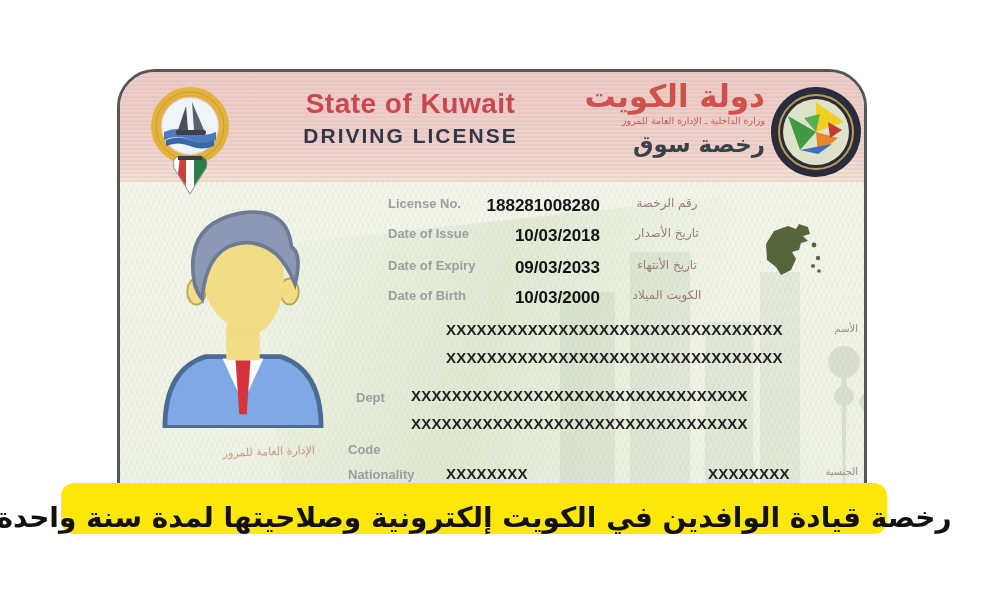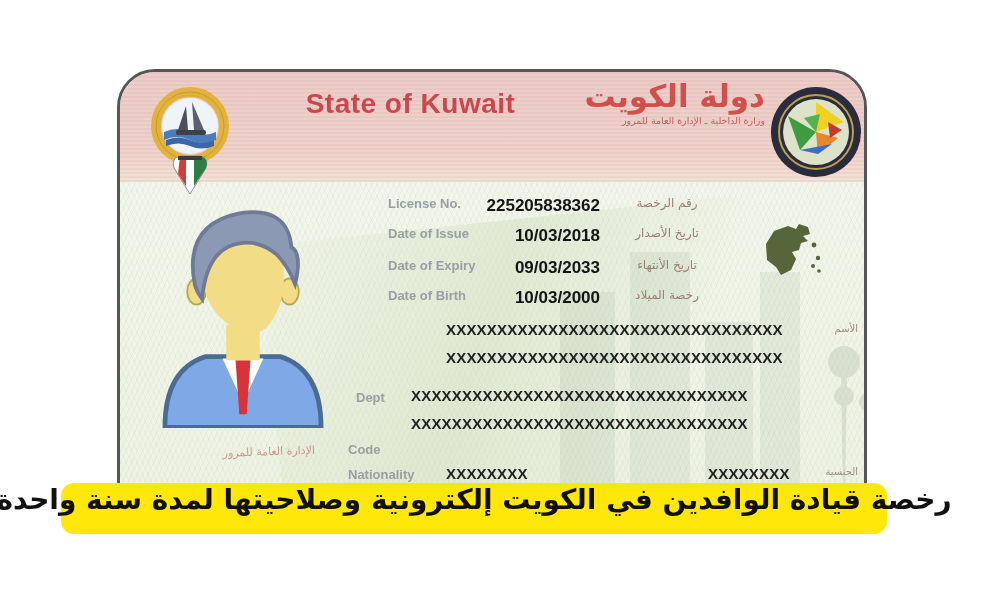--- a/index.html
+++ b/index.html
@@ -52,21 +52,21 @@
   .ar-lab{position:absolute;font-size:10px;color:#9b8d80;}
 
   .wm-ar{position:absolute;left:55px;top:374px;width:140px;font-size:11px;color:rgba(186,96,84,.62);transform:rotate(-2deg);}
   .map{position:absolute;left:638px;top:146px;width:74px;height:72px;}
   .towers{position:absolute;left:702px;top:252px;width:60px;height:168px;opacity:.22;}
   .bldg{position:absolute;left:430px;top:160px;width:250px;height:290px;opacity:.10;}
 
   
   .banner{
     position:absolute;left:61px;top:483px;width:826px;height:51px;border-radius:13px;
-    display:flex;align-items:flex-start;justify-content:center;z-index:5;
+    display:flex;align-items:flex-end;justify-content:center;z-index:5;
   }
   .banner-text{font-size:28px;font-weight:bold;white-space:nowrap;}
 </style>
 </head>
 <body>
 
 <div class="stage">
 
   <div class="card">
     <div class="hdr-band"></div>
@@ -99,25 +99,27 @@
       <path d="M28,14 Q48,4 68,14 Q58,10 48,10 Q38,10 28,14 Z" fill="#d9ab38"></path>
 
       <path d="M48,108 L32,82 Q29,72 38,70 L58,70 Q67,72 64,82 Z" fill="#ffffff" stroke="#8a8f94" stroke-width="1"></path>
       <path d="M38,70 L44,72 L44,100 L36,88 Z" fill="#cf3d3d"></path>
       <path d="M52,72 L58,70 Q67,72 64,82 L52,100 Z" fill="#2e7d46"></path>
       <rect x="36" y="70" width="24" height="4" fill="#3c3c3c"></rect>
     </svg>
 
     <div class="hdr-center">
       <div class="t-en">State of Kuwait</div>
+      <div class="d-en">DRIVING LICENSE</div>
     </div>
 
     <div class="hdr-ar ar">
       <div class="t-ar">دولة الكويت</div>
       <div class="s-ar">وزارة الداخلية ـ الإدارة العامة للمرور</div>
+      <div class="d-ar">رخصة سوق</div>
     </div>
 
     <svg class="logo logo-right" viewBox="0 0 96 96">
       <circle cx="48" cy="48" r="45" fill="#2b2b3e"></circle>
       <circle cx="48" cy="48" r="37" fill="none" stroke="#b9a04e" stroke-width="2"></circle>
       <circle cx="48" cy="48" r="33" fill="#dde3c9"></circle>
       <polygon points="48,18 76,38 48,48" fill="#f2d022"></polygon>
       <polygon points="20,32 48,48 32,66" fill="#3e9b42"></polygon>
       <polygon points="48,48 70,54 50,70" fill="#e8862c"></polygon>
       <polygon points="32,66 50,70 64,60" fill="#3b6ec0"></polygon>
@@ -131,37 +133,37 @@
       <polygon points="46,89 54,89 52,118 48,118" fill="#d6333b"></polygon>
       <rect x="41" y="70" width="18" height="19" fill="#f2dc85"></rect>
       <ellipse cx="25" cy="52" rx="5" ry="7" fill="#f2dc85" stroke="#b9a653" stroke-width="1"></ellipse>
       <ellipse cx="75" cy="52" rx="5" ry="7" fill="#f2dc85" stroke="#b9a653" stroke-width="1"></ellipse>
       <path d="M28,40 Q28,20 50,20 Q72,20 72,44 Q72,62 62,72 Q54,78 46,72 Q28,62 28,40 Z" fill="#f2dc85"></path>
       <path d="M24,48 Q18,16 48,10 Q74,6 76,28 Q82,32 78,48 Q74,38 68,32 Q56,22 42,28 Q30,34 28,56 Q25,52 24,48 Z" fill="#8c99b4" stroke="#6f7b95" stroke-width="2"></path>
     </svg>
 
     <div class="frow" style="top:124px;">
       <span class="flabel">License No.</span>
-      <span class="fvalue">225205838362</span>
+      <span class="fvalue">188281008280</span>
       <span class="falabel ar">رقم الرخصة</span>
     </div>
     <div class="frow" style="top:154px;">
       <span class="flabel">Date of Issue</span>
       <span class="fvalue">10/03/2018</span>
       <span class="falabel ar">تاريخ الأصدار</span>
     </div>
     <div class="frow" style="top:186px;">
       <span class="flabel">Date of Expiry</span>
       <span class="fvalue">09/03/2033</span>
       <span class="falabel ar">تاريخ الأنتهاء</span>
     </div>
     <div class="frow" style="top:216px;">
       <span class="flabel">Date of Birth</span>
       <span class="fvalue">10/03/2000</span>
-      <span class="falabel ar">رخصة الميلاد</span>
+      <span class="falabel ar">الكويت الميلاد</span>
     </div>
 
     <svg class="map" viewBox="0 0 74 72">
       <path d="M8,26 L16,13 L30,8 L38,11 L41,6 L50,9 L52,16 L45,18 L50,23 L43,25 L41,32 L34,34 L38,41 L33,52 L23,57 L18,49 L9,42 Z" fill="#57663a"></path>
       <circle cx="56" cy="27" r="2.4" fill="#57663a"></circle>
       <circle cx="60" cy="40" r="2.2" fill="#57663a"></circle>
       <circle cx="55" cy="48" r="2.0" fill="#57663a"></circle>
       <circle cx="61" cy="53" r="1.8" fill="#57663a"></circle>
     </svg>
 

